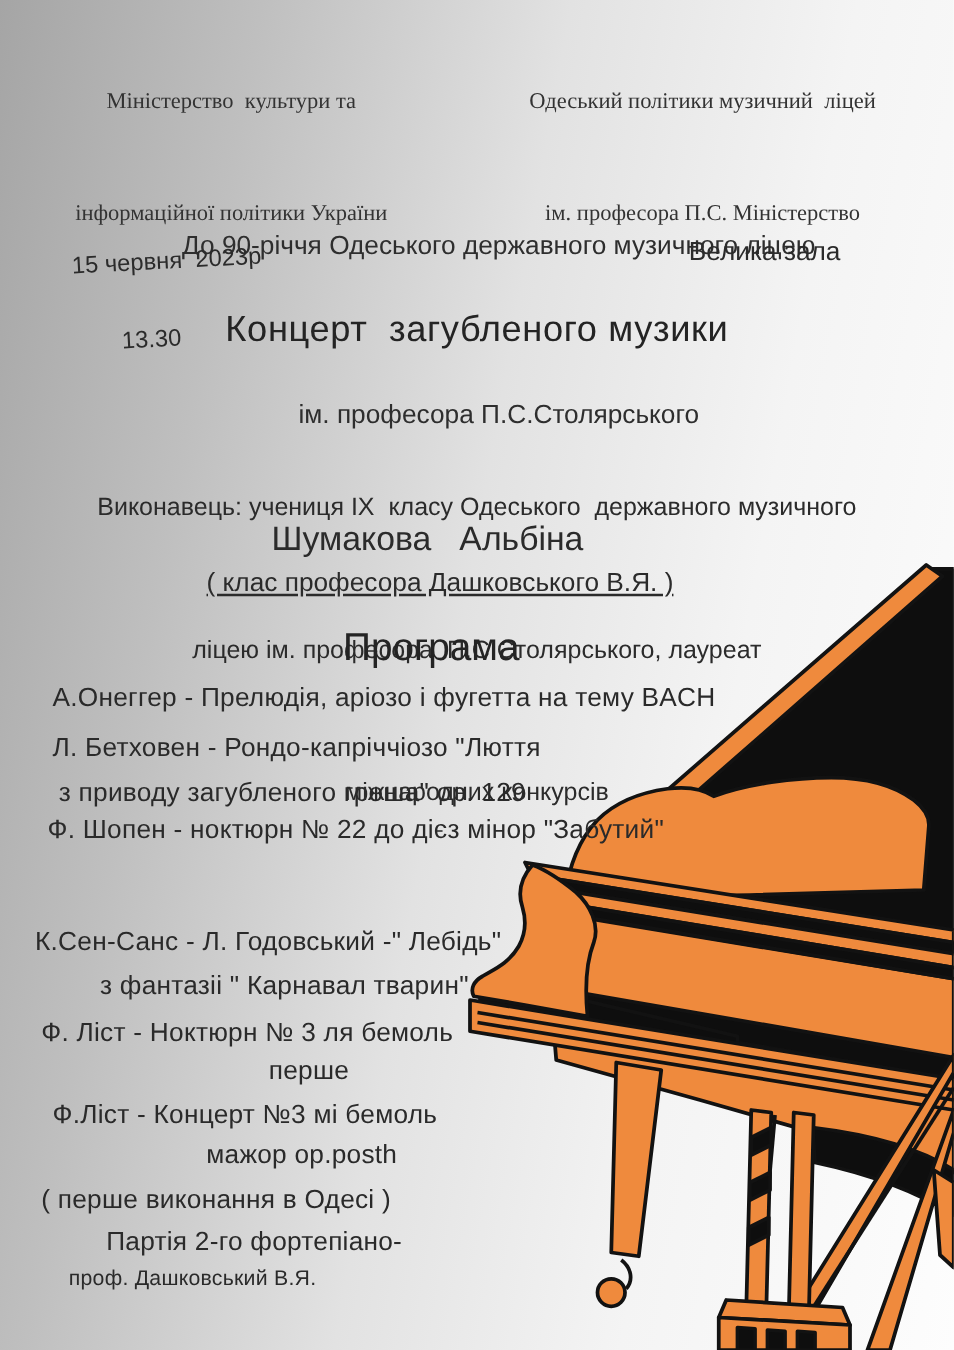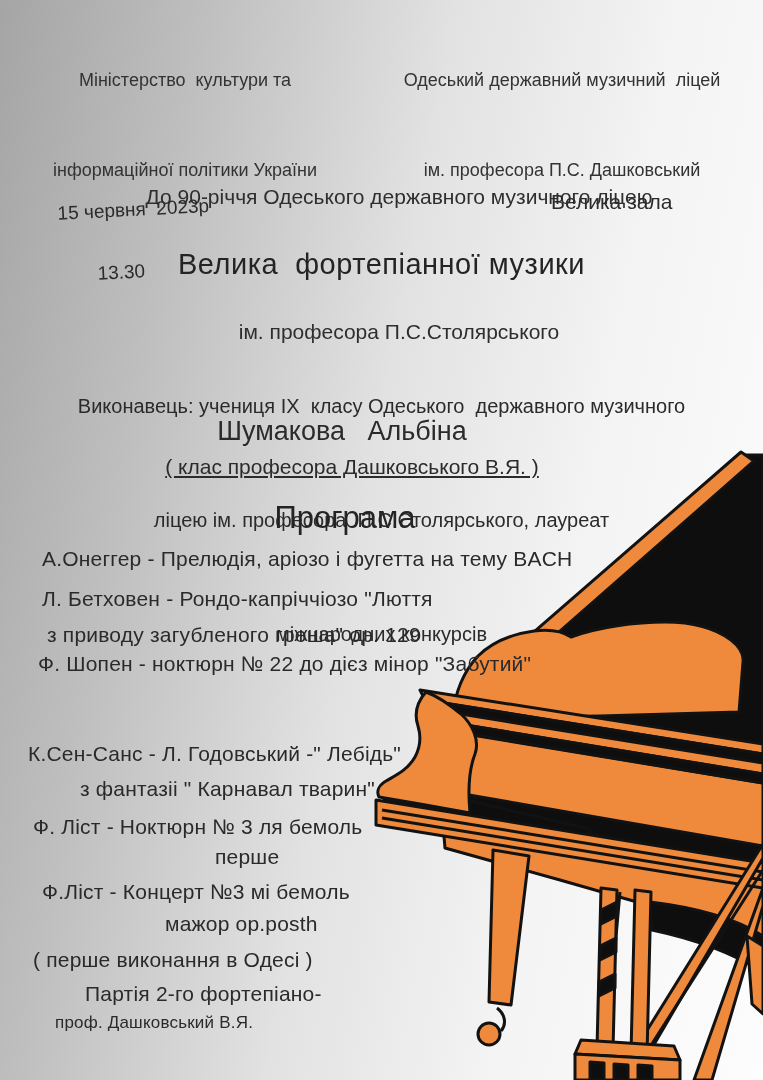--- a/index.html
+++ b/index.html
@@ -7,21 +7,21 @@
     width:763px;height:1080px;overflow:hidden;
     font-family:"Liberation Sans", sans-serif;
     color:#2b2b2b;
   }
   .poster{
     position:relative;width:763px;height:1080px;
     background:linear-gradient(100deg,#a5a5a5 0%,#bfbfbf 22%,#e2e2e2 48%,#f4f4f4 72%,#fdfdfd 100%);
   }
   .abs{position:absolute;white-space:pre;}
   
-  .hdr{font-size:18px;line-height:30px;text-align:center;color:#333;}
+  .hdr{font-size:18px;line-height:30px;text-align:center;color:#333;font-family:Liberation Serif, serif;}
   .hdr-left{left:26px;top:5px;width:318px;}
   .hdr-right{left:383px;top:5px;width:358px;}
   
   .anniv{left:36px;top:84px;width:726px;text-align:center;font-size:21px;line-height:45px;color:#2e2e2e;}
   
   .dateblock{left:34px;top:168px;font-size:19px;line-height:31px;transform:rotate(-3deg);transform-origin:left top;}
   .dateblock .time{display:block;margin-left:58px;}
   .venue{left:551px;top:190px;font-size:21px;text-align:right;}
   
   .concert-title{left:0;top:248px;width:763px;text-align:center;font-size:29px;letter-spacing:.5px;color:#242424;}
@@ -100,36 +100,36 @@
     <path class="pb" d="M638 1065 L652 1066 L652 1080 L638 1080 Z"></path>
 
     <path class="po" d="M747 936 L763 946 L763 1014 L752 1004 Z"></path>
   </svg>
 
   <div class="abs hdr hdr-left">
     <div>Міністерство  культури та</div>
     <div>інформаційної політики України</div>
   </div>
   <div class="abs hdr hdr-right">
-    <div>Одеський державний музичний  ліцей</div>
-    <div>ім. професора П.С. Дашковський</div>
+    <div>Одеський політики музичний  ліцей</div>
+    <div>ім. професора П.С. Міністерство</div>
   </div>
 
   <div class="abs anniv">
     <div>До 90-річчя Одеського державного музичного ліцею</div>
     <div>ім. професора П.С.Столярського</div>
   </div>
 
   <div class="abs dateblock">
     <span>15 червня  2023р</span>
     <span class="time">13.30</span>
   </div>
   <div class="abs venue">Велика зала</div>
 
-  <div class="abs concert-title">Велика  фортепіанної музики</div>
+  <div class="abs concert-title">Концерт  загубленого музики</div>
 
   <div class="abs perf-intro">
     <div>Виконавець: учениця IX  класу Одеського  державного музичного</div>
     <div>ліцею ім. професора  П.С.Столярського, лауреат</div>
     <div>міжнародних конкурсів</div>
   </div>
   <div class="abs perf-name">Шумакова   Альбіна</div>
   <div class="abs perf-class">( клас професора Дашковського В.Я. )</div>
 
   <div class="abs prog-title">Програма</div>

